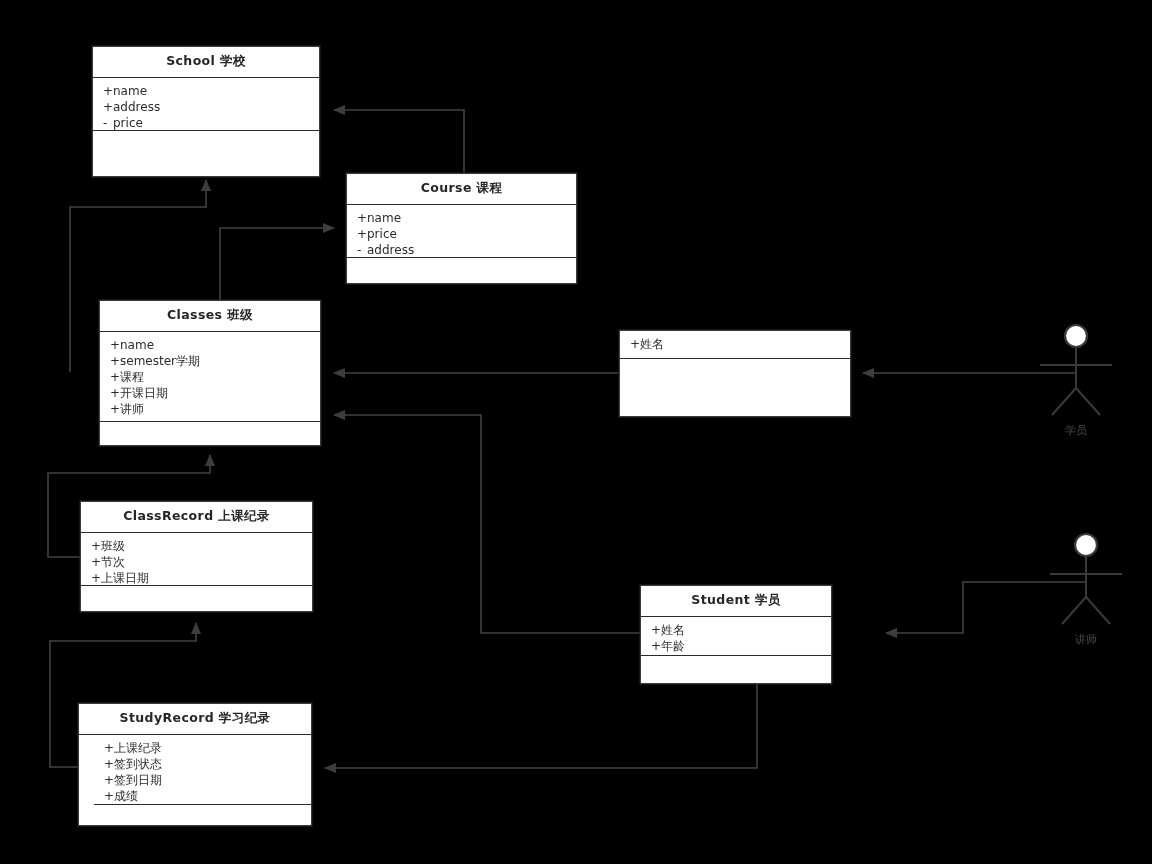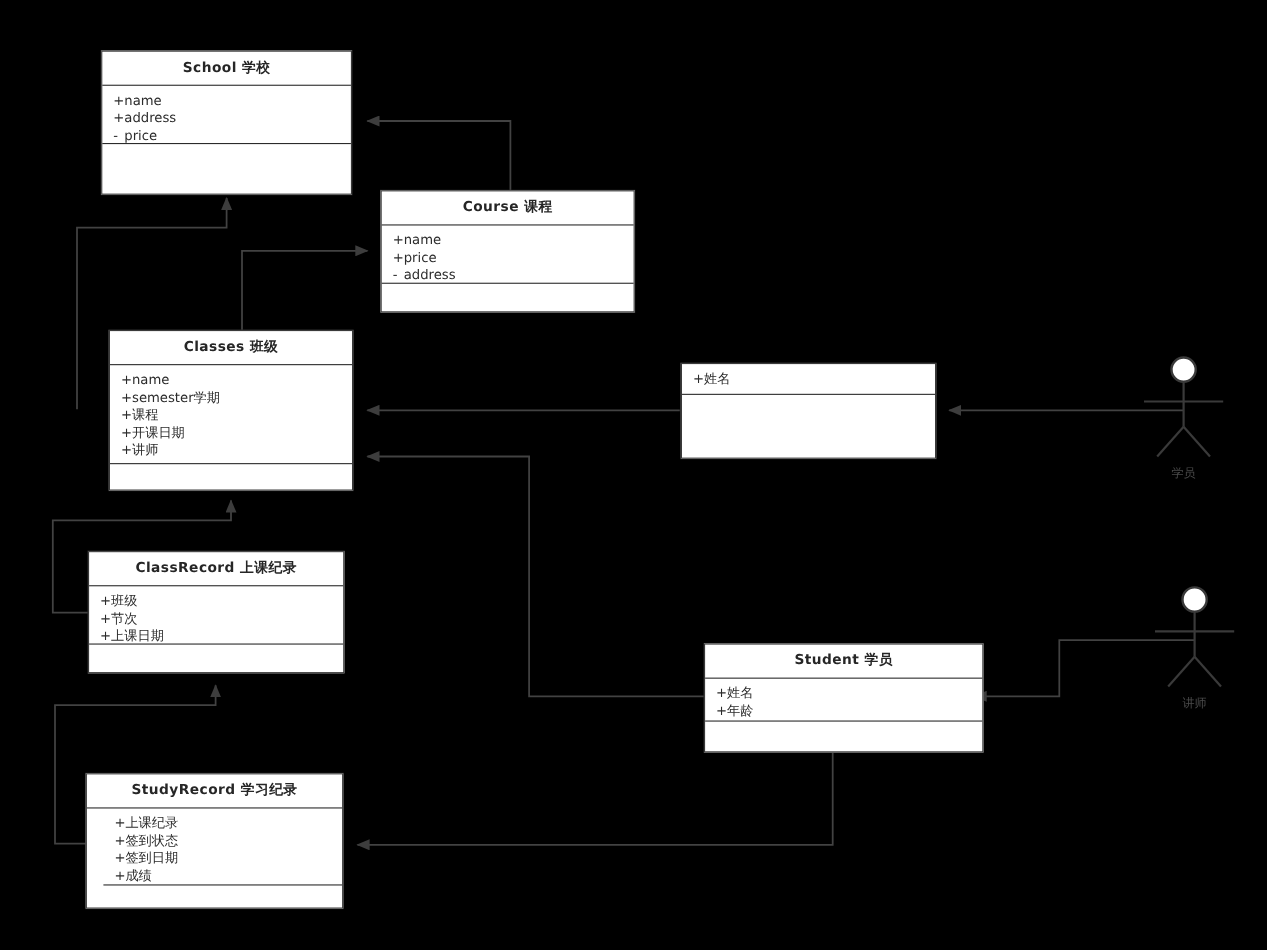--- a/index.html
+++ b/index.html
@@ -183,21 +183,21 @@
       <div class="uml-attr">
         <span class="vis">+</span><span>节次</span>
       </div>
       <div class="uml-attr">
         <span class="vis">+</span><span>上课日期</span>
       </div>
     </div>
     <div class="uml-methods"></div>
   </div>
 
-  <div class="uml-class" style="left:640px; top:585px; width:254px; height:99px;">
+  <div class="uml-class" style="left:640px; top:585px; width:192px; height:99px;">
     <div class="uml-title">Student 学员</div>
     <div class="uml-attrs" style="height:39px;">
       <div class="uml-attr">
         <span class="vis">+</span><span>姓名</span>
       </div>
       <div class="uml-attr">
         <span class="vis">+</span><span>年龄</span>
       </div>
     </div>
     <div class="uml-methods"></div>

